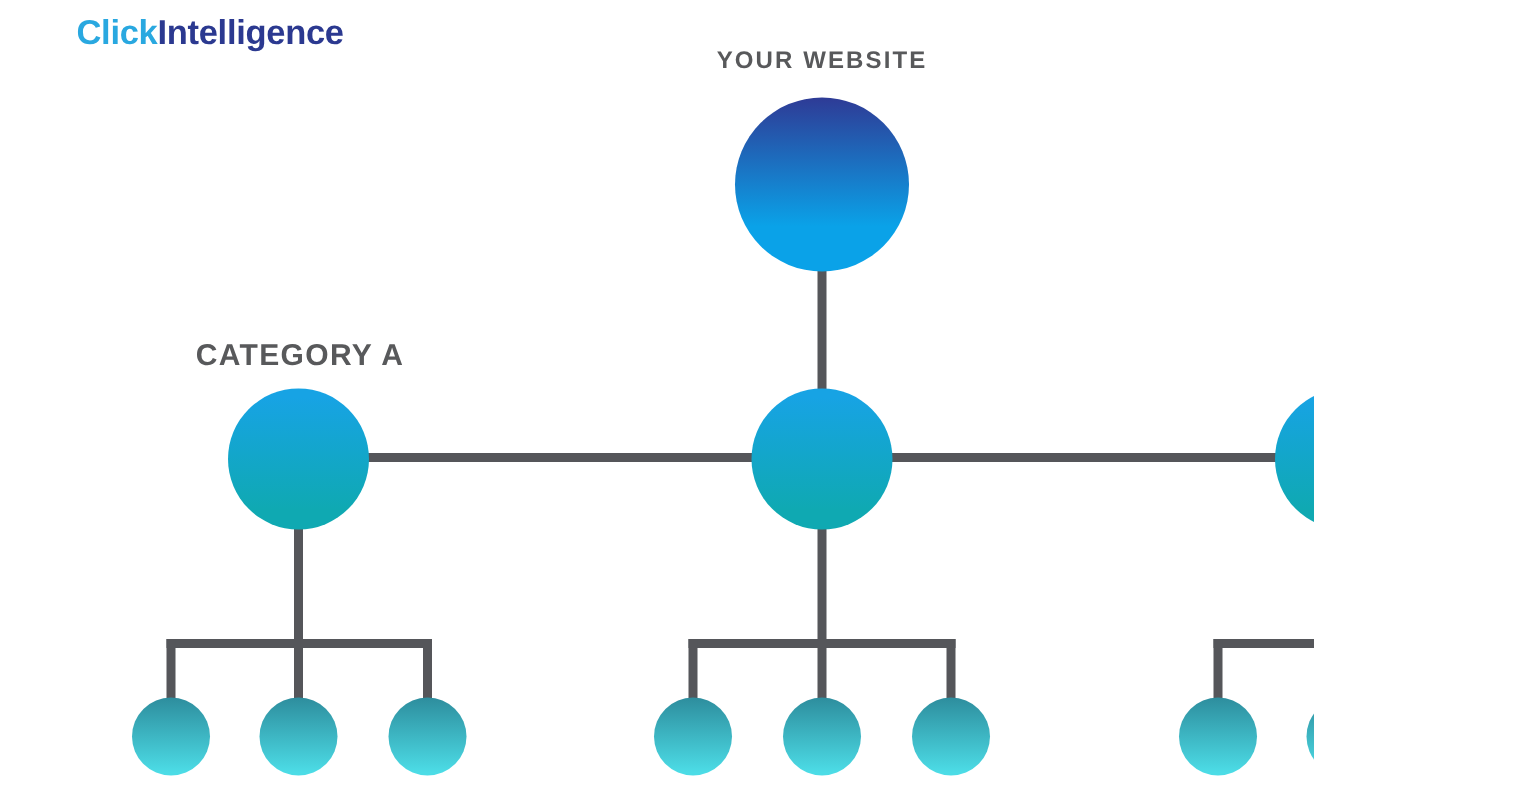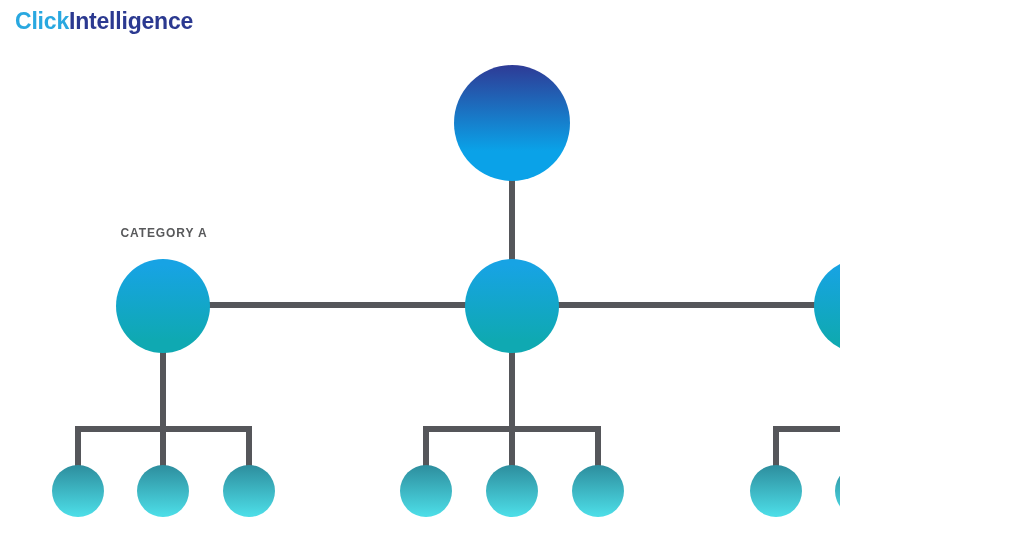--- a/index.html
+++ b/index.html
@@ -2,20 +2,21 @@
 <html style="--logo-click: #29A8E0; --logo-intelligence: #2B3990; --label-text: #58595B; --line: #55565A; --root-gradient-top: #2E3B96; --root-gradient-bottom: #0AA2E8; --category-gradient-top: #17A3E4; --category-gradient-bottom: #0FA9B2; --child-gradient-top: #2E8F9F; --child-gradient-bottom: #4CDCE6;"><head>
 <meta charset="utf-8">
 <style>
   html,body{margin:0;padding:0;background:#ffffff;}
   .canvas{
     position:relative;
     width:840px;height:536px;
     background:#ffffff;
     overflow:hidden;
     font-family:"Liberation Sans", sans-serif;
+    margin-left:36px;
   }
   
   .logo{
     position:absolute;left:15px;top:8px;
     font-size:23px;font-weight:800;letter-spacing:-0.2px;
     white-space:nowrap;
   }
   .logo-click{color:var(--logo-click,#29A8E0);}
   .logo-intel{color:var(--logo-intelligence,#2B3990);}
   
@@ -53,21 +54,21 @@
   .ch-b1{left:400px;} .ch-b2{left:486px;} .ch-b3{left:572px;}
   .ch-c1{left:750px;} .ch-c2{left:835px;} .ch-c3{left:921px;}
   
   .node-label{
     position:absolute;z-index:3;
     width:220px;text-align:center;
     font-weight:bold;color:var(--label-text,#58595B);
     white-space:nowrap;
   }
   .root-label{left:402px;top:32px;font-size:16px;letter-spacing:1.4px;}
-  .cat-label{top:226px;font-size:12px;letter-spacing:0.9px;}
+  .cat-label{top:226px;font-size:20px;letter-spacing:0.9px;}
   .lbl-a{left:54px;} .lbl-b{left:335px;} .lbl-c{left:750px;}
 </style>
 </head>
 <body>
 
 <div class="canvas">
 
   <div class="logo">
     <span class="logo-click">Click</span><span class="logo-intel">Intelligence</span>
   </div>
@@ -80,20 +81,21 @@
   <div class="line h bar-a"></div>
   <div class="line h bar-b"></div>
   <div class="line h bar-c"></div>
   <div class="line v drop drop-a1"></div>
   <div class="line v drop drop-a2"></div>
   <div class="line v drop drop-b1"></div>
   <div class="line v drop drop-b2"></div>
   <div class="line v drop drop-c1"></div>
   <div class="line v drop drop-c2"></div>
 
+  <div class="node-label root-label">YOUR WEBSITE</div>
   <div class="node root-node"></div>
 
   <div class="node-label cat-label lbl-a">CATEGORY A</div>
   <div class="node cat-node cat-a"></div>
   <div class="node cat-node cat-b"></div>
   <div class="node cat-node cat-c"></div>
 
   <div class="node child-node ch-a1"></div>
   <div class="node child-node ch-a2"></div>
   <div class="node child-node ch-a3"></div>

